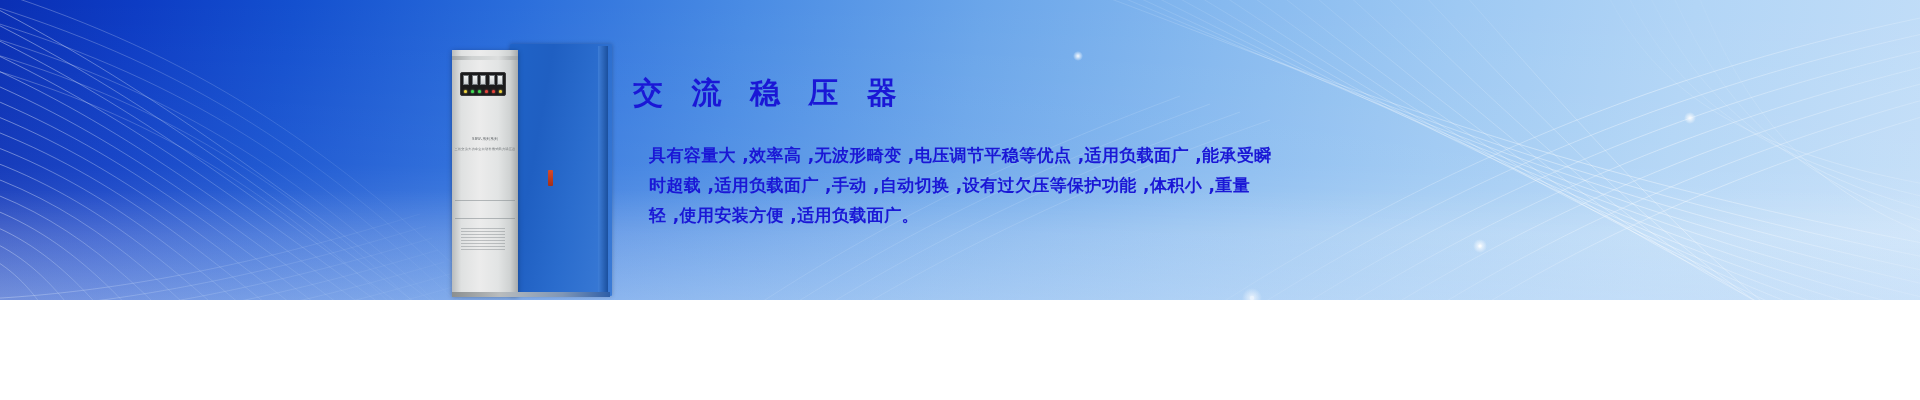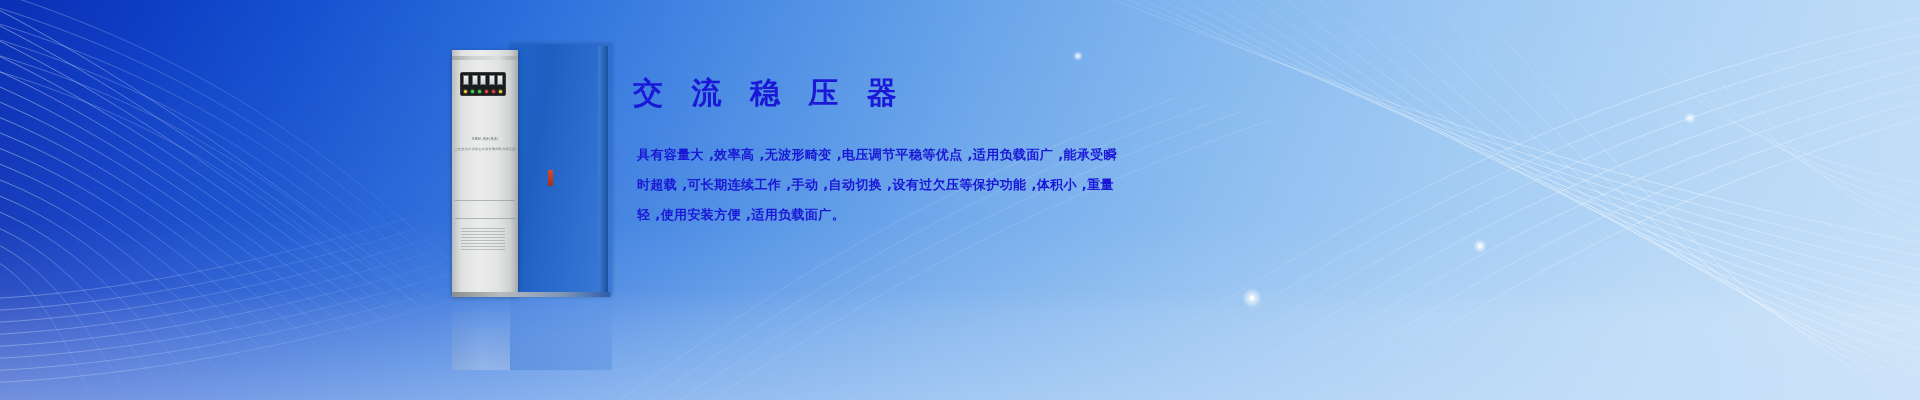--- a/index.html
+++ b/index.html
@@ -1,19 +1,19 @@
 <!DOCTYPE html>
 <html><head>
 <meta charset="utf-8">
 <style>
   html,body{margin:0;padding:0;background:#fff;}
   body{font-family:"Liberation Sans","DejaVu Sans",sans-serif;}
 
   #banner{
-    position:relative;width:1920px;height:400px;overflow:hidden;
+    position:relative;width:1920px;height:300px;overflow:hidden;
   }
 
   
   .bg-base{
     position:absolute;inset:0;
     background:linear-gradient(100deg,
         #0a2fb4 0%,
         #0d3cc4 7%,
         #1450cf 15%,
         #2a6ddb 26%,
@@ -122,23 +122,23 @@
   
   .textblock{position:absolute;left:633px;top:78px;width:1010px;}
   .title{
     font-family:"DejaVu Sans","Liberation Sans",sans-serif;
     font-size:30px;font-weight:700;color:#1a17d6;
     letter-spacing:9px;line-height:1;
     margin:0 0 32px 0;white-space:nowrap;
   }
   .desc{
     font-family:"DejaVu Sans","Liberation Sans",sans-serif;
-    font-size:13px;font-weight:700;color:#1a17d6;
+    font-size:17px;font-weight:700;color:#1a17d6;
     line-height:30px;letter-spacing:.4px;
-    margin:4px;white-space:nowrap;
+    margin:16px;white-space:nowrap;
   }
   .desc div{white-space:nowrap;}
 </style>
 </head>
 <body>
 
 <div id="banner">
 
   <div class="bg-base"></div>
 
@@ -290,18 +290,18 @@
 
   <div class="reflection">
     <div class="refl-front"></div>
     <div class="refl-side"></div>
   </div>
 
   <div class="textblock">
     <h1 class="title">交 流 稳 压 器</h1>
     <div class="desc">
       <div>具有容量大 ,效率高 ,无波形畸变 ,电压调节平稳等优点 ,适用负载面广 ,能承受瞬</div>
-      <div>时超载 ,可长期连续工作 ,手动 ,自动切换 ,设有过欠压等保护功能 ,体积小 ,重量</div>
+      <div>时超载 ,适用负载面广 ,手动 ,自动切换 ,设有过欠压等保护功能 ,体积小 ,重量</div>
       <div>轻 ,使用安装方便 ,适用负载面广。</div>
     </div>
   </div>
 
 </div>
 
 </body></html>

